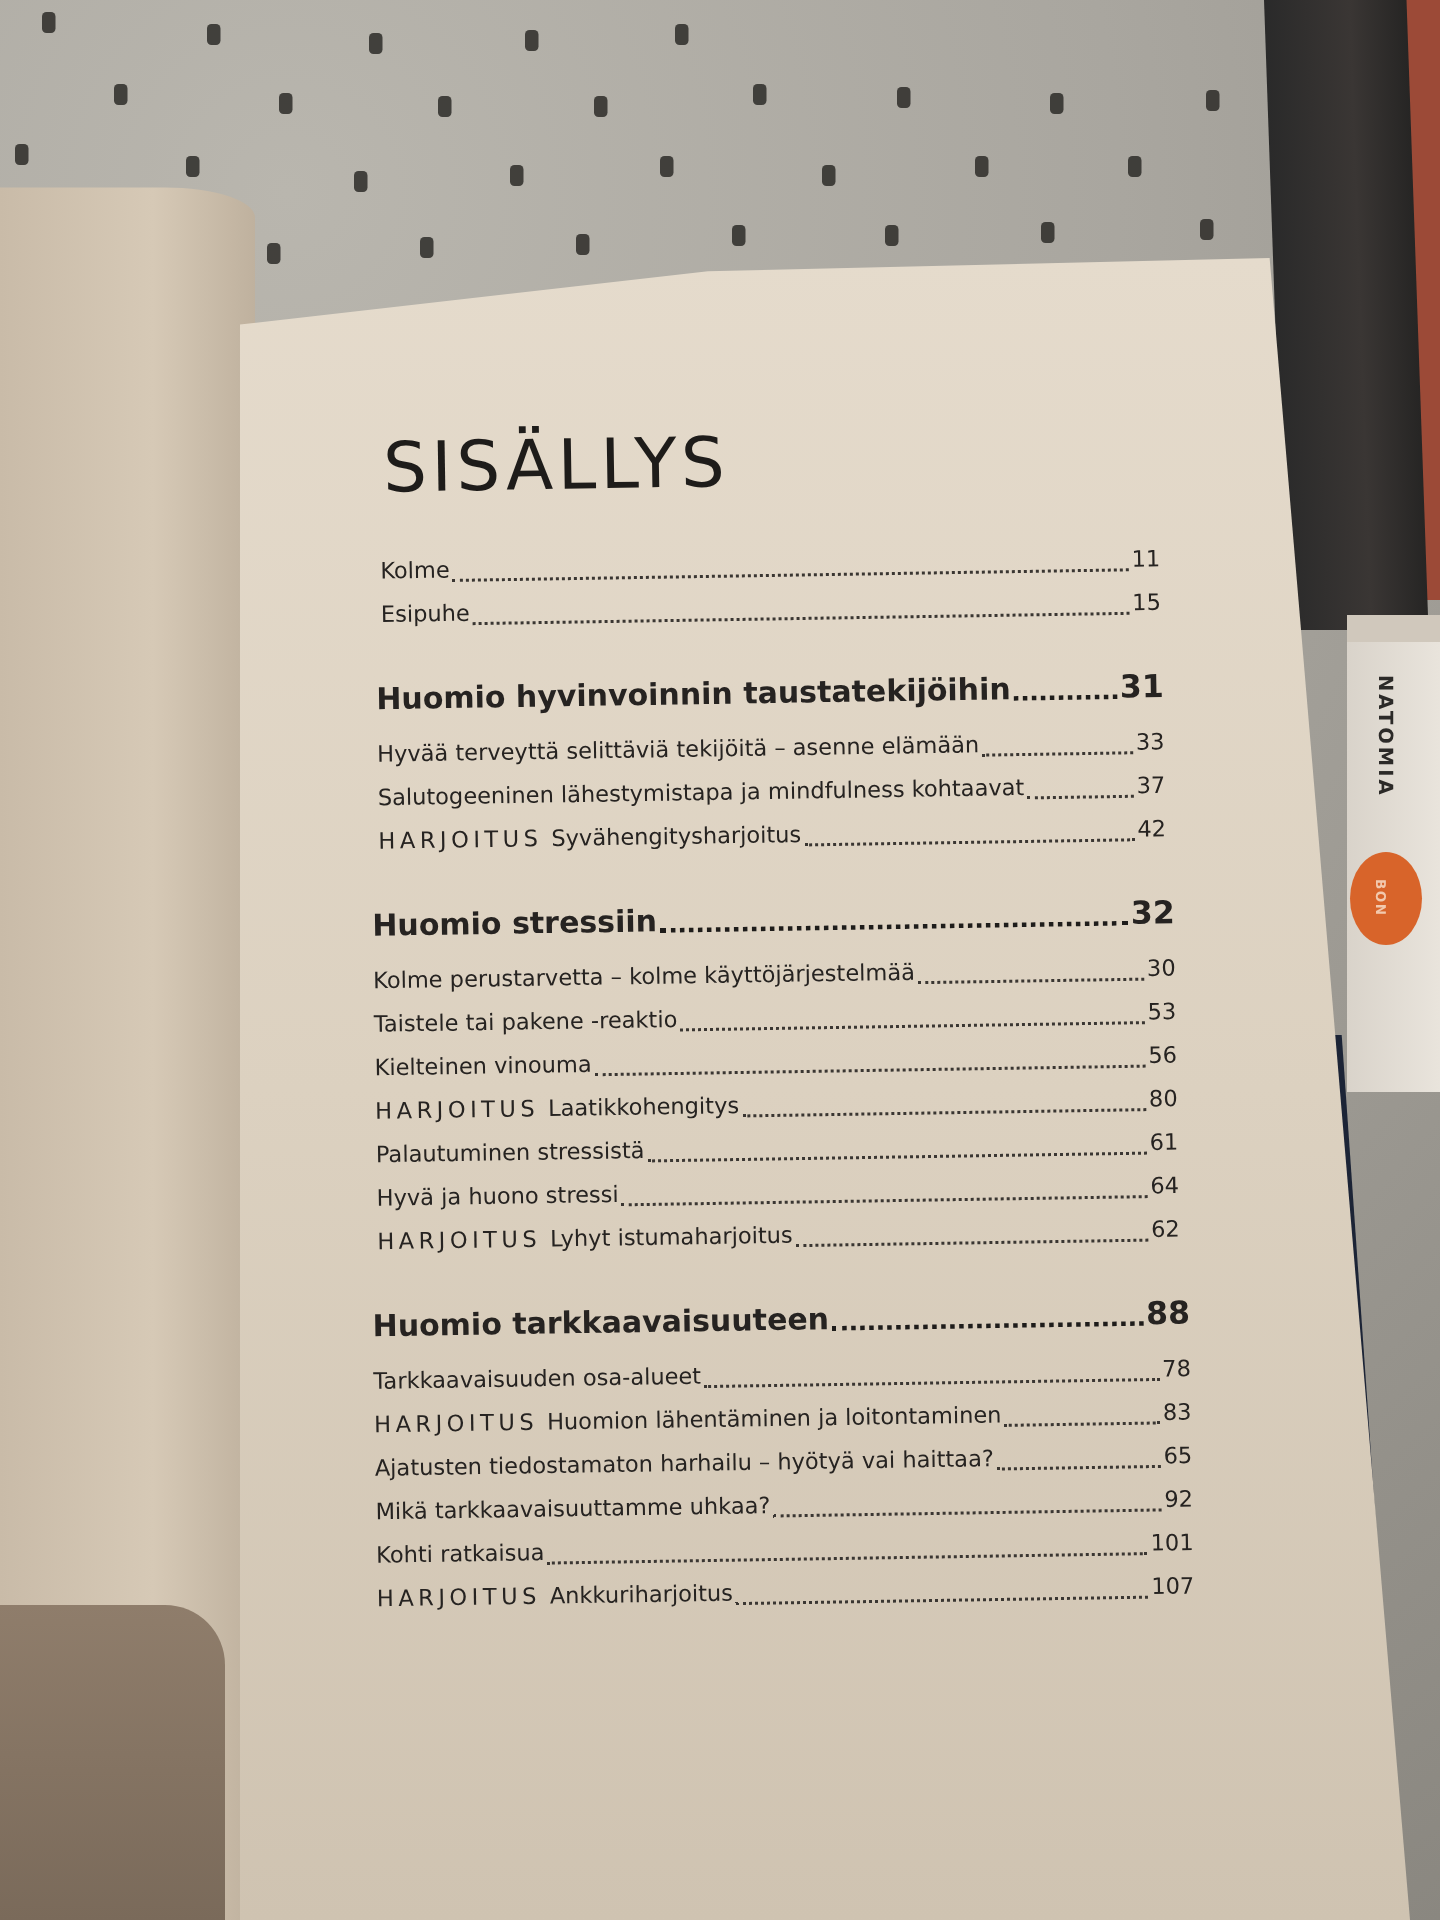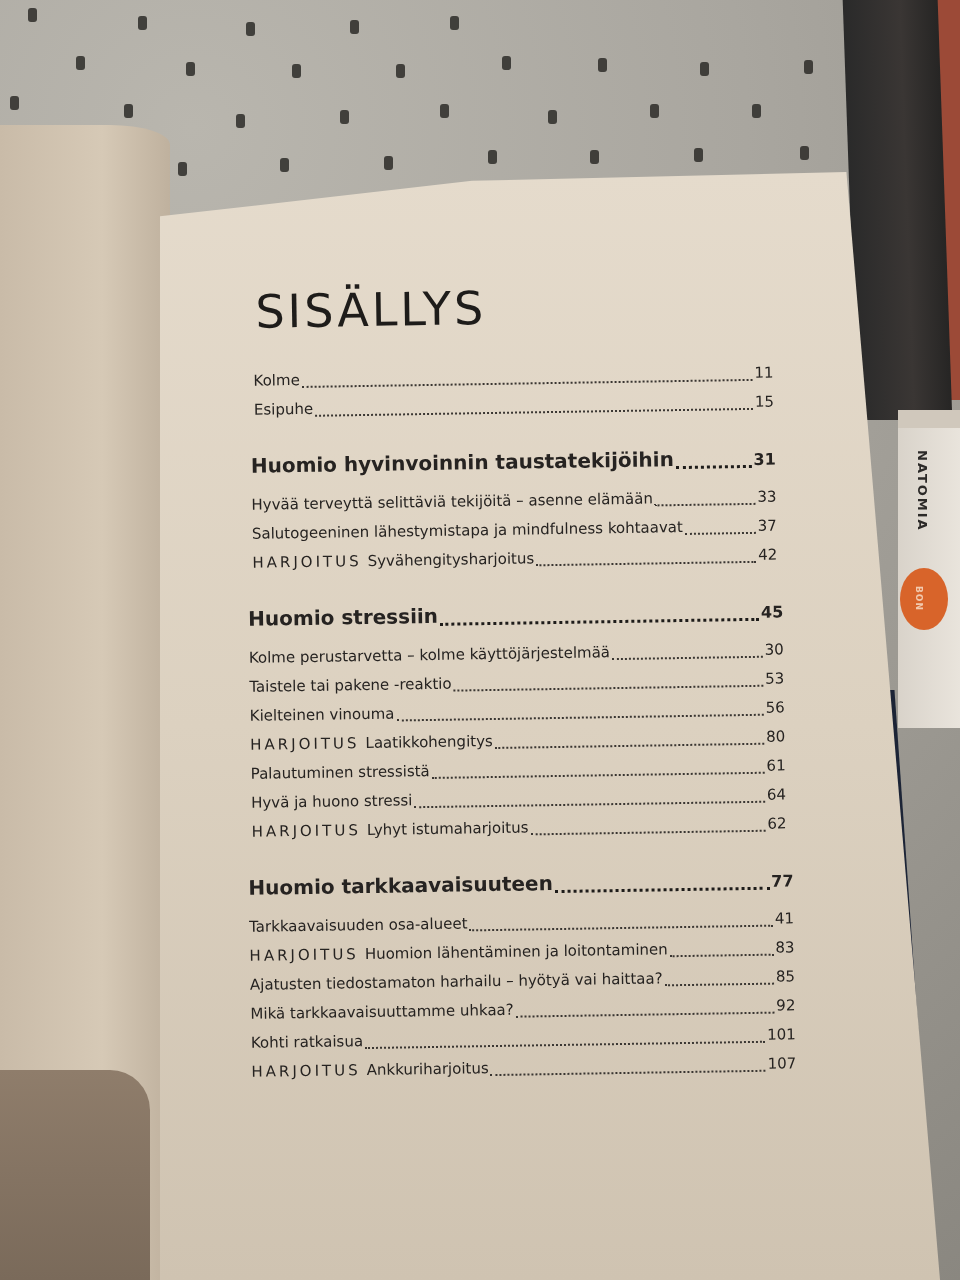--- a/index.html
+++ b/index.html
@@ -86,21 +86,21 @@
       border-bottom: 2px dotted #3a3632; height: 1px; align-self: flex-end;
       margin-bottom: 7px;
     }
     .row .page { white-space: nowrap; }
     .harj { letter-spacing: 3px; margin-right: 6px; }
     .section {
       font-weight: bold; font-size: 20px; line-height: 34px; margin-top: 24px;
       margin-bottom: 6px;
     }
     .section .dots { border-bottom: 3px dotted #1e1c1a; margin-bottom: 9px; }
-    .section .page { font-size: 16px; }
+    .section .page { font-size: 21px; }
     .intro-group { margin-left: 17px; width: 520px; }
     .group-1 { margin-left: 13px; width: 525px; }
     .group-2 { margin-left: 8px; width: 535px; }
     .group-3 { margin-left: 4px; width: 545px; }
   </style>
 </head>
 <body>
 
 <div class="blanket">
   <div class="tuft" style="left:28px;top:8px"></div>
@@ -186,21 +186,21 @@
       <span class="label">Syvähengitysharjoitus</span>
       <span class="dots"></span>
       <span class="page">42</span>
     </div>
   </div>
 
   <div class="group-2">
     <div class="row section">
       <span class="label">Huomio stressiin</span>
       <span class="dots"></span>
-      <span class="page">45</span>
+      <span class="page">32</span>
     </div>
     <div class="row">
       <span class="label">Kolme perustarvetta – kolme käyttöjärjestelmää</span>
       <span class="dots"></span>
       <span class="page">30</span>
     </div>
     <div class="row">
       <span class="label">Taistele tai pakene -reaktio</span>
       <span class="dots"></span>
       <span class="page">53</span>
@@ -231,37 +231,37 @@
       <span class="label">Lyhyt istumaharjoitus</span>
       <span class="dots"></span>
       <span class="page">62</span>
     </div>
   </div>
 
   <div class="group-3">
     <div class="row section">
       <span class="label">Huomio tarkkaavaisuuteen</span>
       <span class="dots"></span>
-      <span class="page">77</span>
+      <span class="page">88</span>
     </div>
     <div class="row">
       <span class="label">Tarkkaavaisuuden osa-alueet</span>
       <span class="dots"></span>
-      <span class="page">41</span>
+      <span class="page">78</span>
     </div>
     <div class="row">
       <span class="harj">HARJOITUS</span>
       <span class="label">Huomion lähentäminen ja loitontaminen</span>
       <span class="dots"></span>
       <span class="page">83</span>
     </div>
     <div class="row">
       <span class="label">Ajatusten tiedostamaton harhailu – hyötyä vai haittaa?</span>
       <span class="dots"></span>
-      <span class="page">85</span>
+      <span class="page">65</span>
     </div>
     <div class="row">
       <span class="label">Mikä tarkkaavaisuuttamme uhkaa?</span>
       <span class="dots"></span>
       <span class="page">92</span>
     </div>
     <div class="row">
       <span class="label">Kohti ratkaisua</span>
       <span class="dots"></span>
       <span class="page">101</span>

